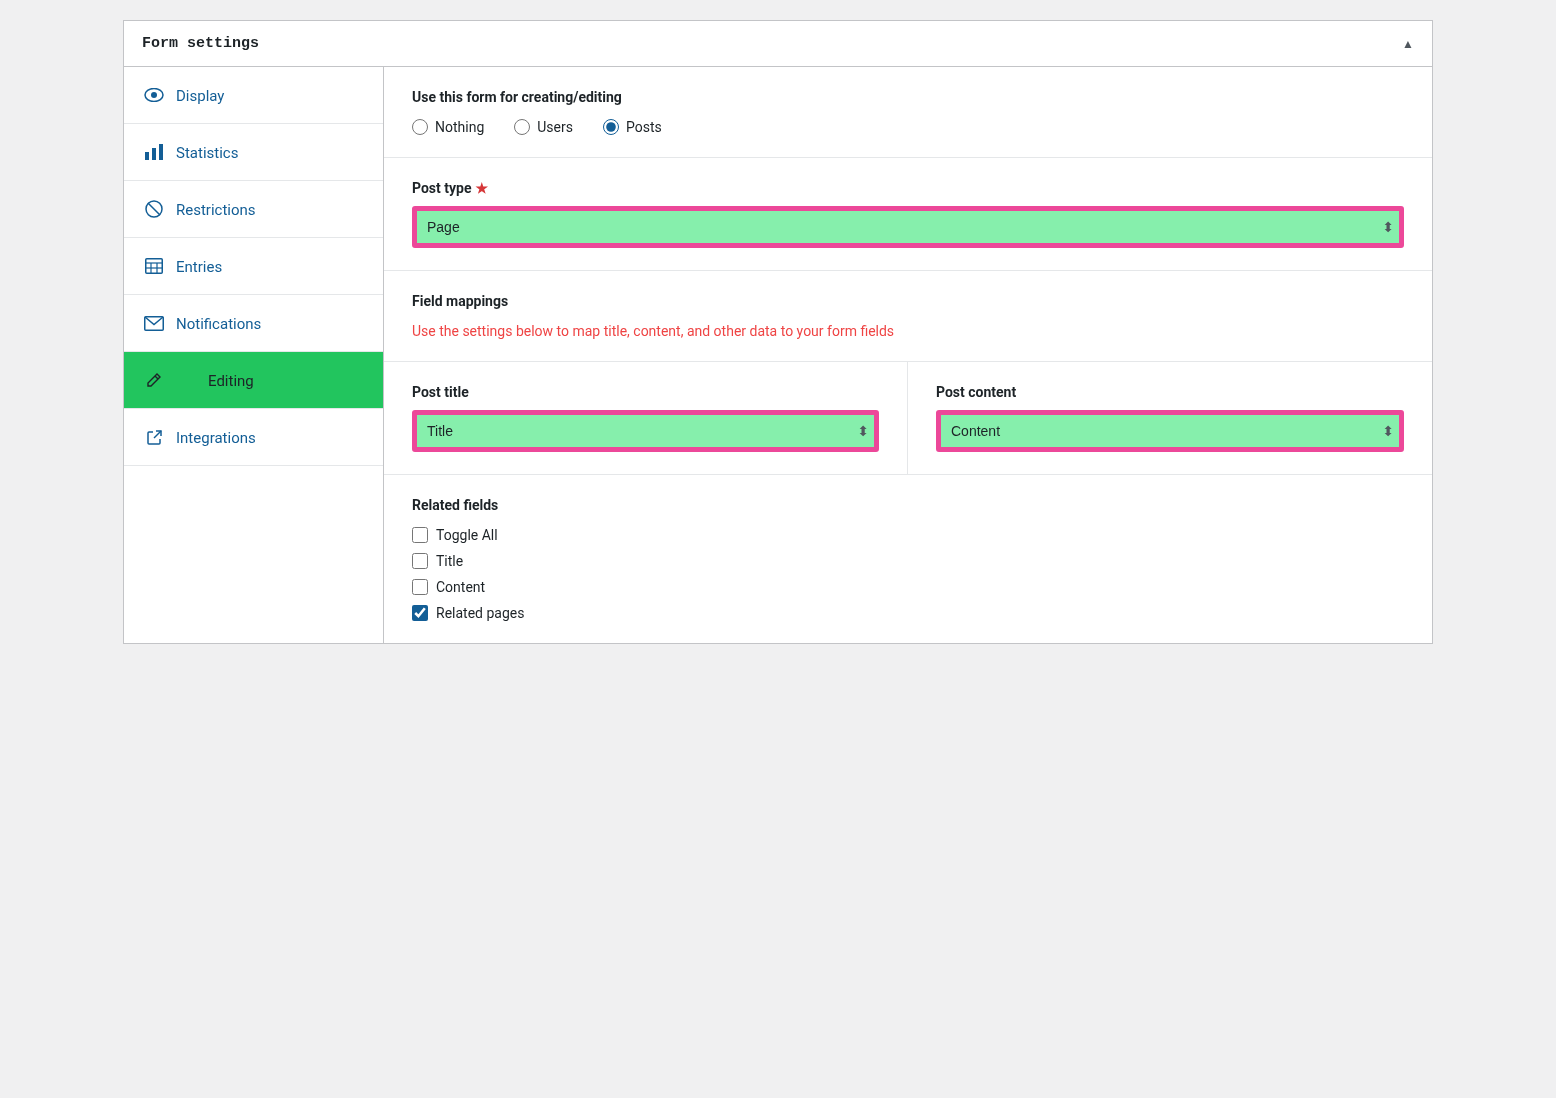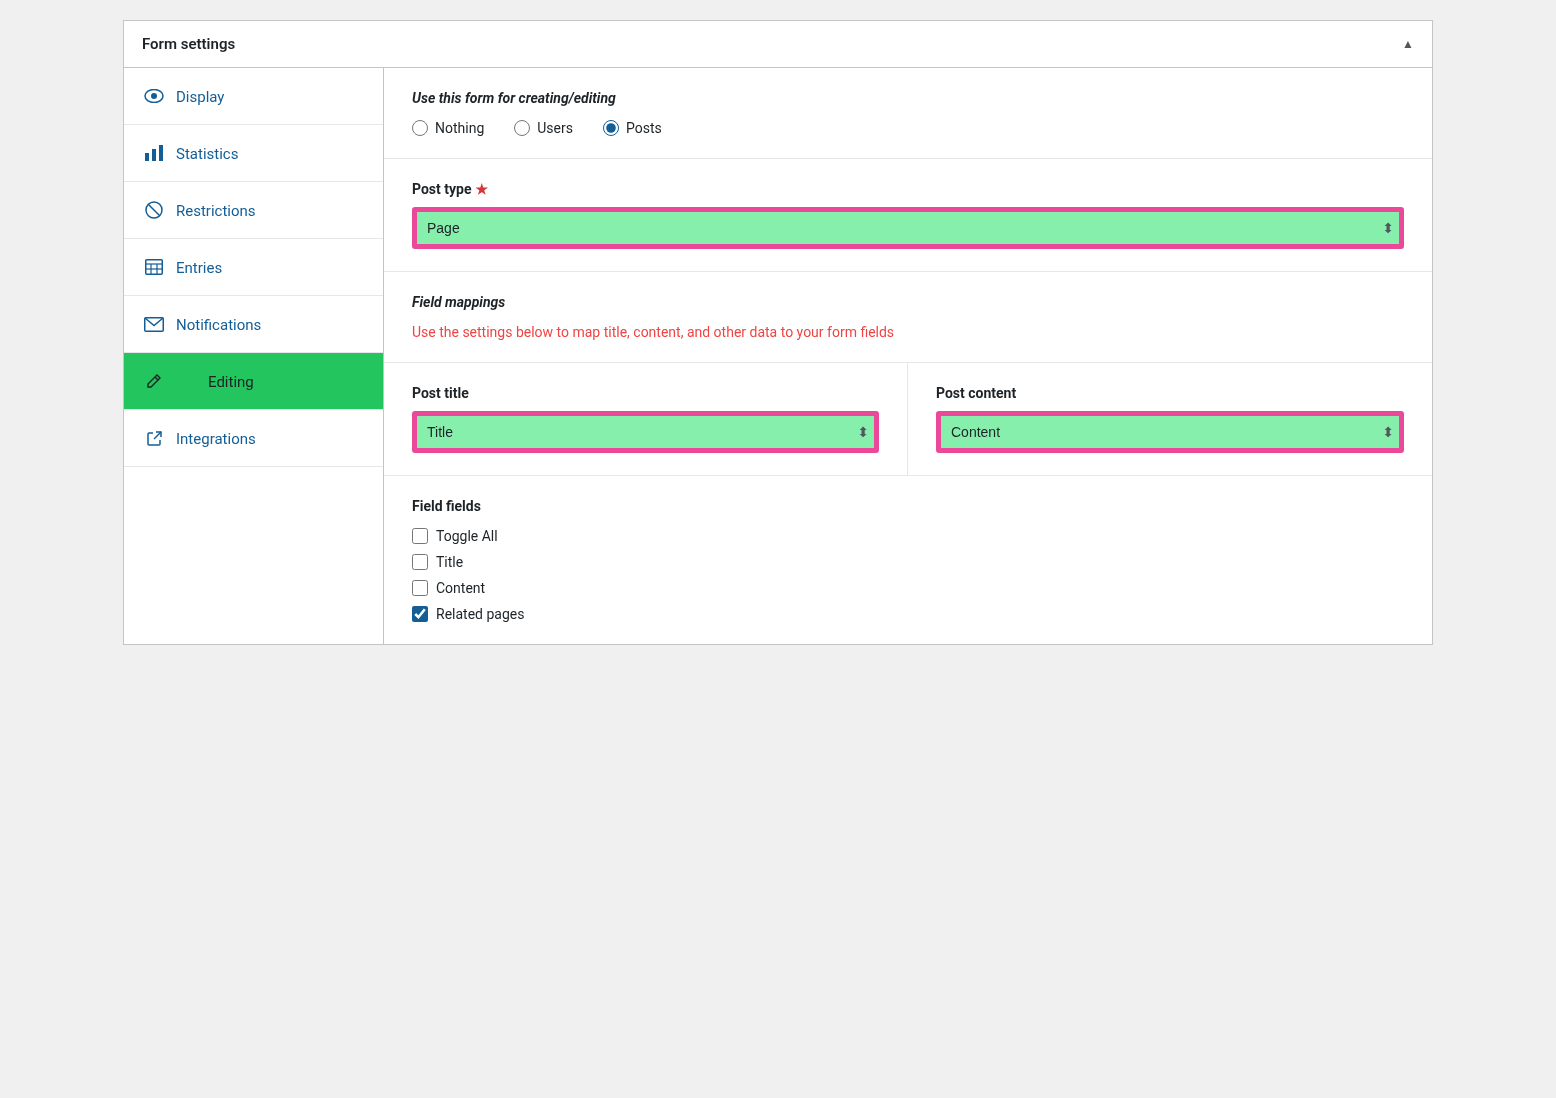--- a/index.html
+++ b/index.html
@@ -20,20 +20,21 @@
       align-items: center;
       justify-content: space-between;
       padding: 14px 18px;
       border-bottom: 1px solid #c3c4c7;
       background: #fff;
     }
     .form-settings-title {
       font-size: 15px;
       font-weight: 600;
       color: #1d2327;
+      font-family: Liberation Mono, monospace;
     }
     .collapse-icon {
       font-size: 12px;
       color: #50575e;
       cursor: pointer;
     }
     .form-settings-body {
       display: flex;
     }
     
@@ -76,21 +77,20 @@
     }
     .section {
       padding: 22px 28px;
       border-bottom: 1px solid #e5e7e9;
     }
     .section-title {
       font-weight: 700;
       font-size: 14px;
       color: #1d2327;
       margin-bottom: 14px;
-      font-style: italic;
     }
     
     .radio-group {
       display: flex;
       gap: 30px;
       align-items: center;
     }
     .radio-label {
       display: flex;
       align-items: center;
@@ -340,21 +340,21 @@
           <div class="select-wrapper">
             <select>
               <option value="content">Content</option>
               <option value="none">None</option>
             </select>
           </div>
         </div>
       </div>
 
       <div class="custom-fields-section">
-        <div class="custom-fields-title">Field fields</div>
+        <div class="custom-fields-title">Related fields</div>
         <div class="checkbox-list">
           <label class="checkbox-label">
             <input type="checkbox" style="">
             <span>Toggle All</span>
           </label>
           <label class="checkbox-label">
             <input type="checkbox" style="">
             <span>Title</span>
           </label>
           <label class="checkbox-label">

